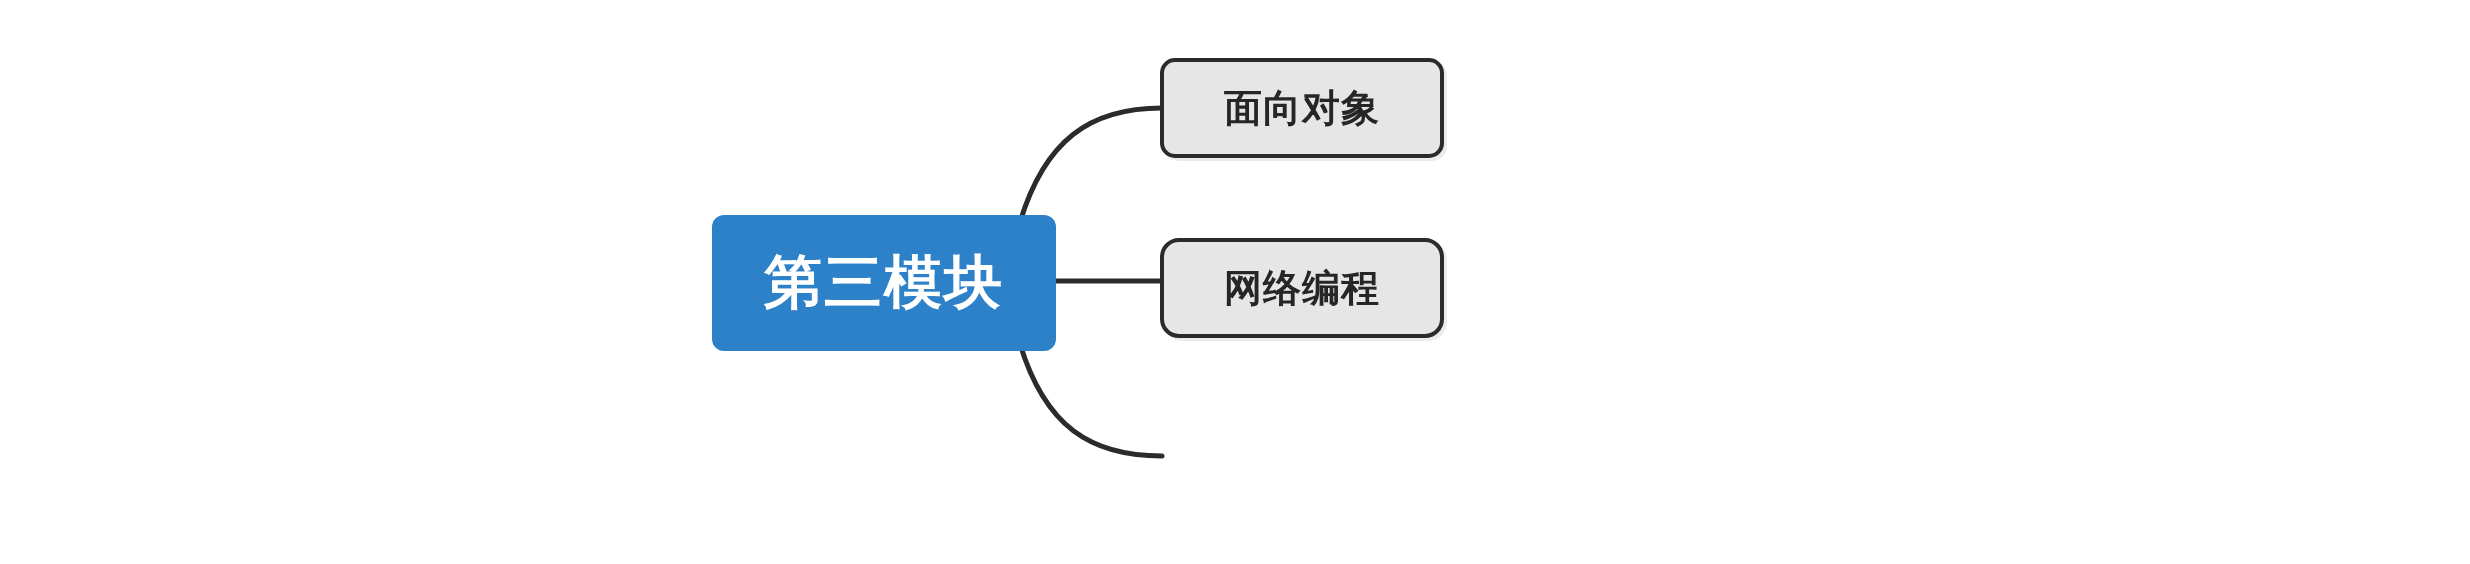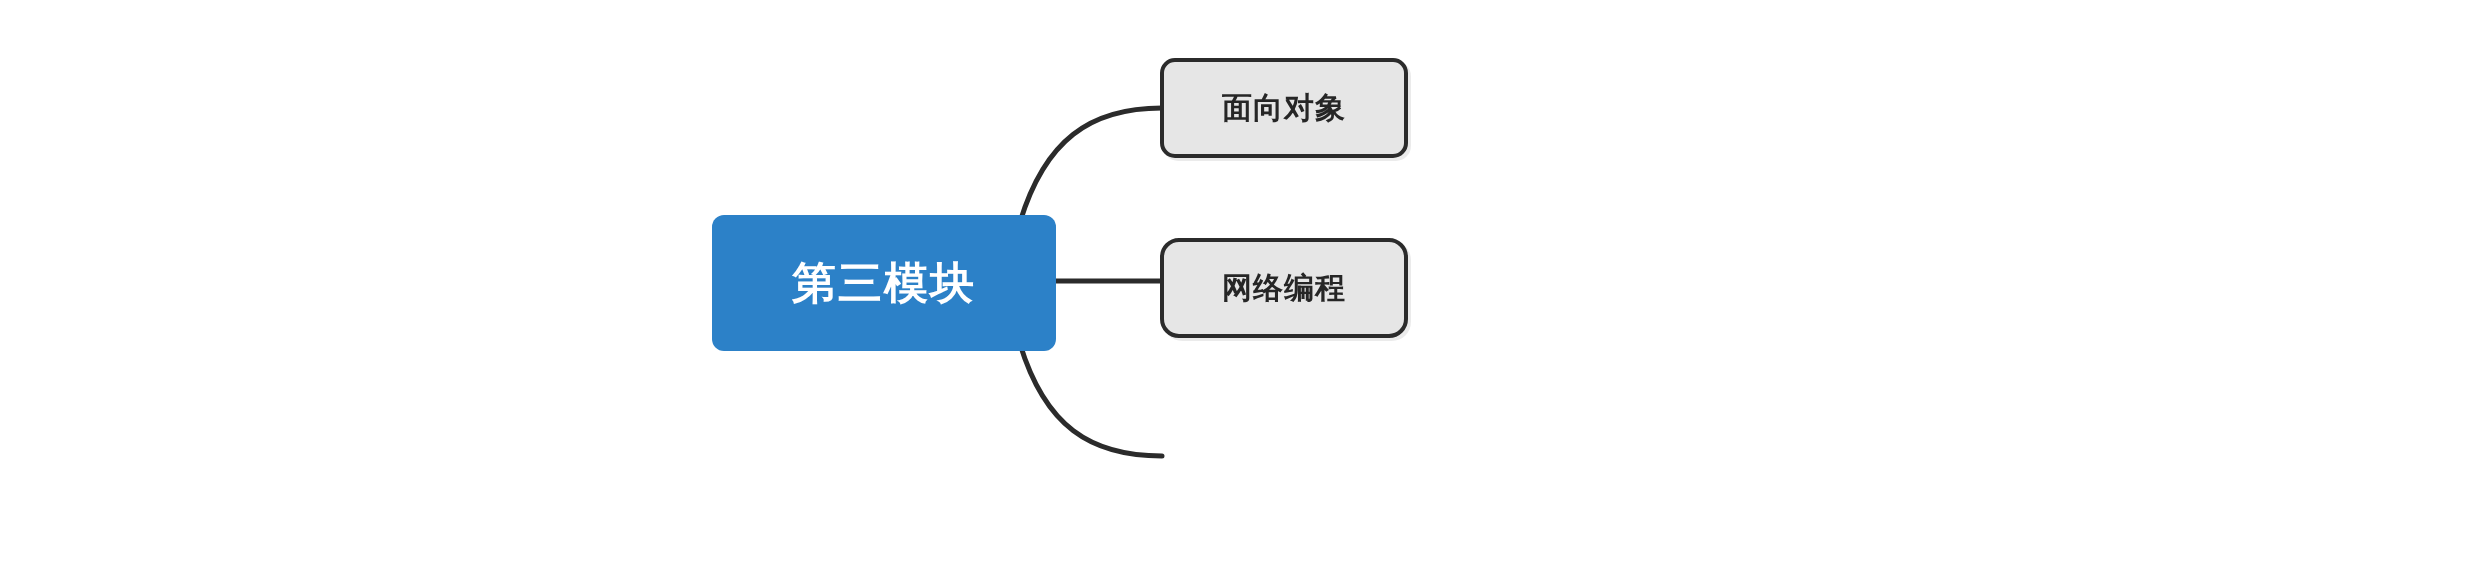--- a/index.html
+++ b/index.html
@@ -42,33 +42,33 @@
     user-select: none;
   }
   .root-node {
     left: 712px;
     top: 215px;
     width: 344px;
     height: 136px;
     background: var(--root-fill, #2C81C8);
     border-radius: 12px;
     color: var(--root-text, #FFFFFF);
-    font-size: 44px;
+    font-size: 58px;
     font-weight: bold;
     letter-spacing: 2px;
   }
   .branch-node {
     left: 1160px;
-    width: 248px;
+    width: 284px;
     height: 100px;
     background: var(--child-fill, #E6E6E6);
     border: 4px solid var(--child-border, #2B2B2B);
     border-radius: 15px;
     color: var(--child-text, #262626);
-    font-size: 30px;
+    font-size: 38px;
     font-weight: 600;
     letter-spacing: 1px;
     box-shadow: 3px 3px 0 rgba(0,0,0,0.08);
   }
   .branch-node.b0 { top: 58px;  }
   .branch-node.b1 { top: 238px; border-radius: 19px; }
   .branch-node.b2 { top: 406px; }
 </style>
 </head>
 <body>

